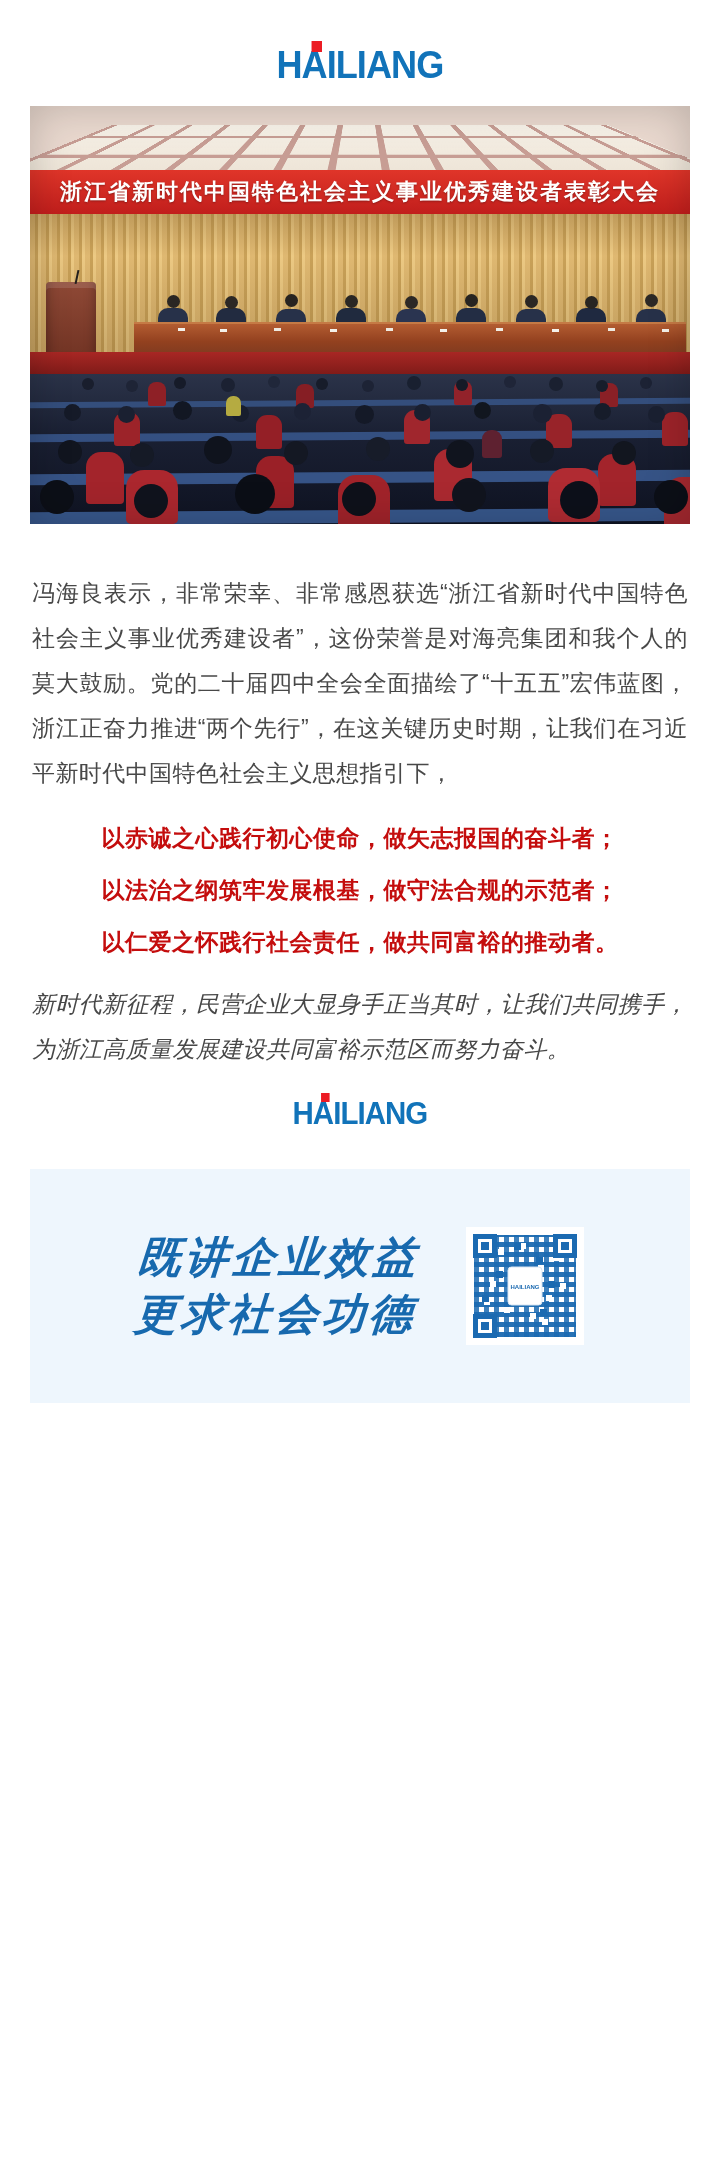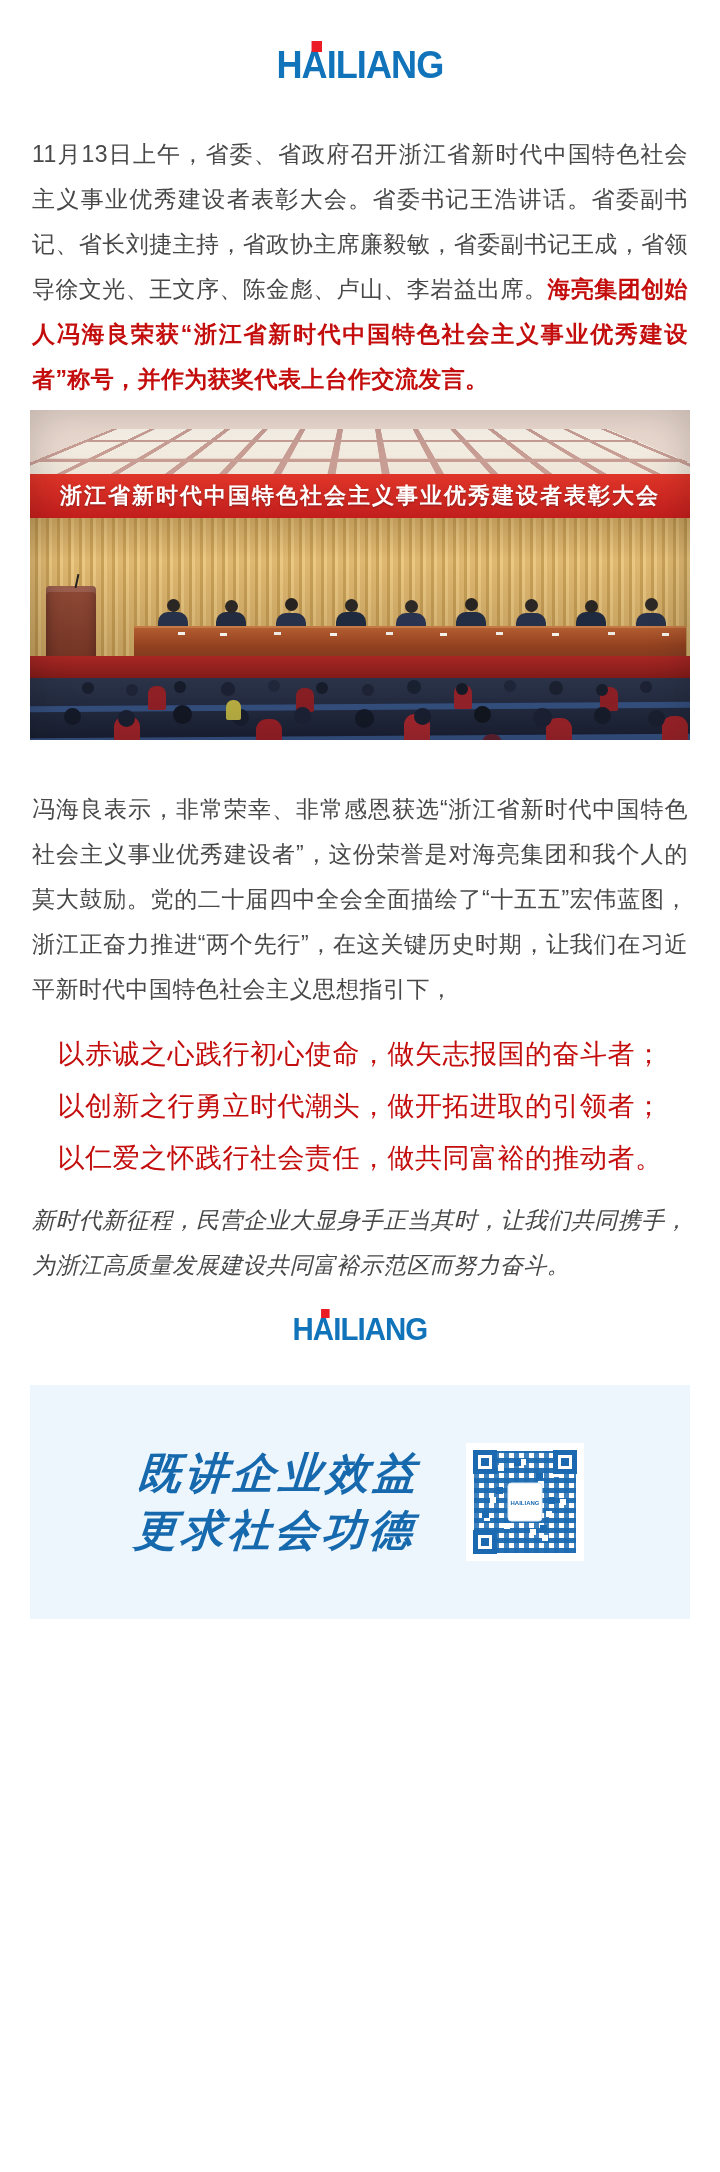--- a/index.html
+++ b/index.html
@@ -29,27 +29,27 @@
     text-align:justify; color:#484848;
   }
   .p1 { margin-top:48px; }
   .p2 { margin-top:58px; }
   .p3 { margin-top:47px; }
   .p4 { margin-top:14px;font-style:italic; }
   .red-strong { color:#c40d0d; font-weight:bold; }
 
   .pledges { margin:16px 32px 0; text-align:center; }
   .pledge-line {
-    font-size:27px; font-weight:normal; color:#c40d0d;
+    font-size:23px; font-weight:bold; color:#c40d0d;
     line-height:52px; letter-spacing:.5px;
   }
 
   
   .photo {
-    position:relative; width:660px; height:330px; margin:8px auto 0;
+    position:relative; width:660px; height:418px; margin:22px auto 0;
     overflow:hidden; background:#22c55e;
   }
   .photo::after { content:""; position:absolute; inset:0; box-shadow:inset 0 0 44px rgba(0,0,0,.20); pointer-events:none; }
 
   .ph-ceiling { position:absolute; left:0; top:0; width:100%; height:66px; overflow:hidden; background:#ead9cf; }
   .ph-ceiling-grid {
     position:absolute; left:-10%; top:-140%; width:120%; height:260%;
     background:
       repeating-linear-gradient(0deg,  #c79d94 0 9px, transparent 9px 60px),
       repeating-linear-gradient(90deg, #c79d94 0 9px, transparent 9px 60px),
@@ -180,21 +180,20 @@
 </head>
 <body>
 
 <div class="page">
 
   <div class="logo">
     <span class="logo-dot"></span>
     <span>HAILIANG</span>
   </div>
 
-  <p class="para p1"><span>11月13日上午，省委、省政府召开浙江省新时代中国特色社会主义事业优秀建设者表彰大会。省委书记王浩讲话。省委副书记、省长刘捷主持，省政协主席廉毅敏，省委副书记王成，省领导徐文光、王文序、陈金彪、卢山、李岩益出席。</span><span class="red-strong">海亮集团创始人冯海良荣获“浙江省新时代中国特色社会主义事业优秀建设者”称号，并作为获奖代表上台作交流发言。</span></p>
 
   <div class="photo">
     <div class="ph-ceiling">
       <div class="ph-ceiling-grid"></div>
     </div>
     <div class="ph-banner">浙江省新时代中国特色社会主义事业优秀建设者表彰大会</div>
     <div class="ph-curtain"></div>
     <div class="ph-podium"></div>
     <div class="ph-leader-bodies"></div>
     <div class="ph-leader-heads"></div>
@@ -217,21 +216,21 @@
       <div class="ph-fig-yellow"></div>
       <div class="ph-fig-maroon"></div>
     </div>
   </div>
 
 
   <p class="para p3">冯海良表示，非常荣幸、非常感恩获选“浙江省新时代中国特色社会主义事业优秀建设者”，这份荣誉是对海亮集团和我个人的莫大鼓励。党的二十届四中全会全面描绘了“十五五”宏伟蓝图，浙江正奋力推进“两个先行”，在这关键历史时期，让我们在习近平新时代中国特色社会主义思想指引下，</p>
 
   <div class="pledges">
     <div class="pledge-line">以赤诚之心践行初心使命，做矢志报国的奋斗者；</div>
-    <div class="pledge-line">以创新之行勇立时代潮头，做开拓进取的引领者；</div>
+    <div class="pledge-line">以法治之纲筑牢发展根基，做守法合规的示范者；</div>
     <div class="pledge-line">以仁爱之怀践行社会责任，做共同富裕的推动者。</div>
   </div>
 
   <p class="para p4">新时代新征程，民营企业大显身手正当其时，让我们共同携手，为浙江高质量发展建设共同富裕示范区而努力奋斗。</p>
 
   <div class="logo small">
     <span class="logo-dot"></span>
     <span>HAILIANG</span>
   </div>
 

